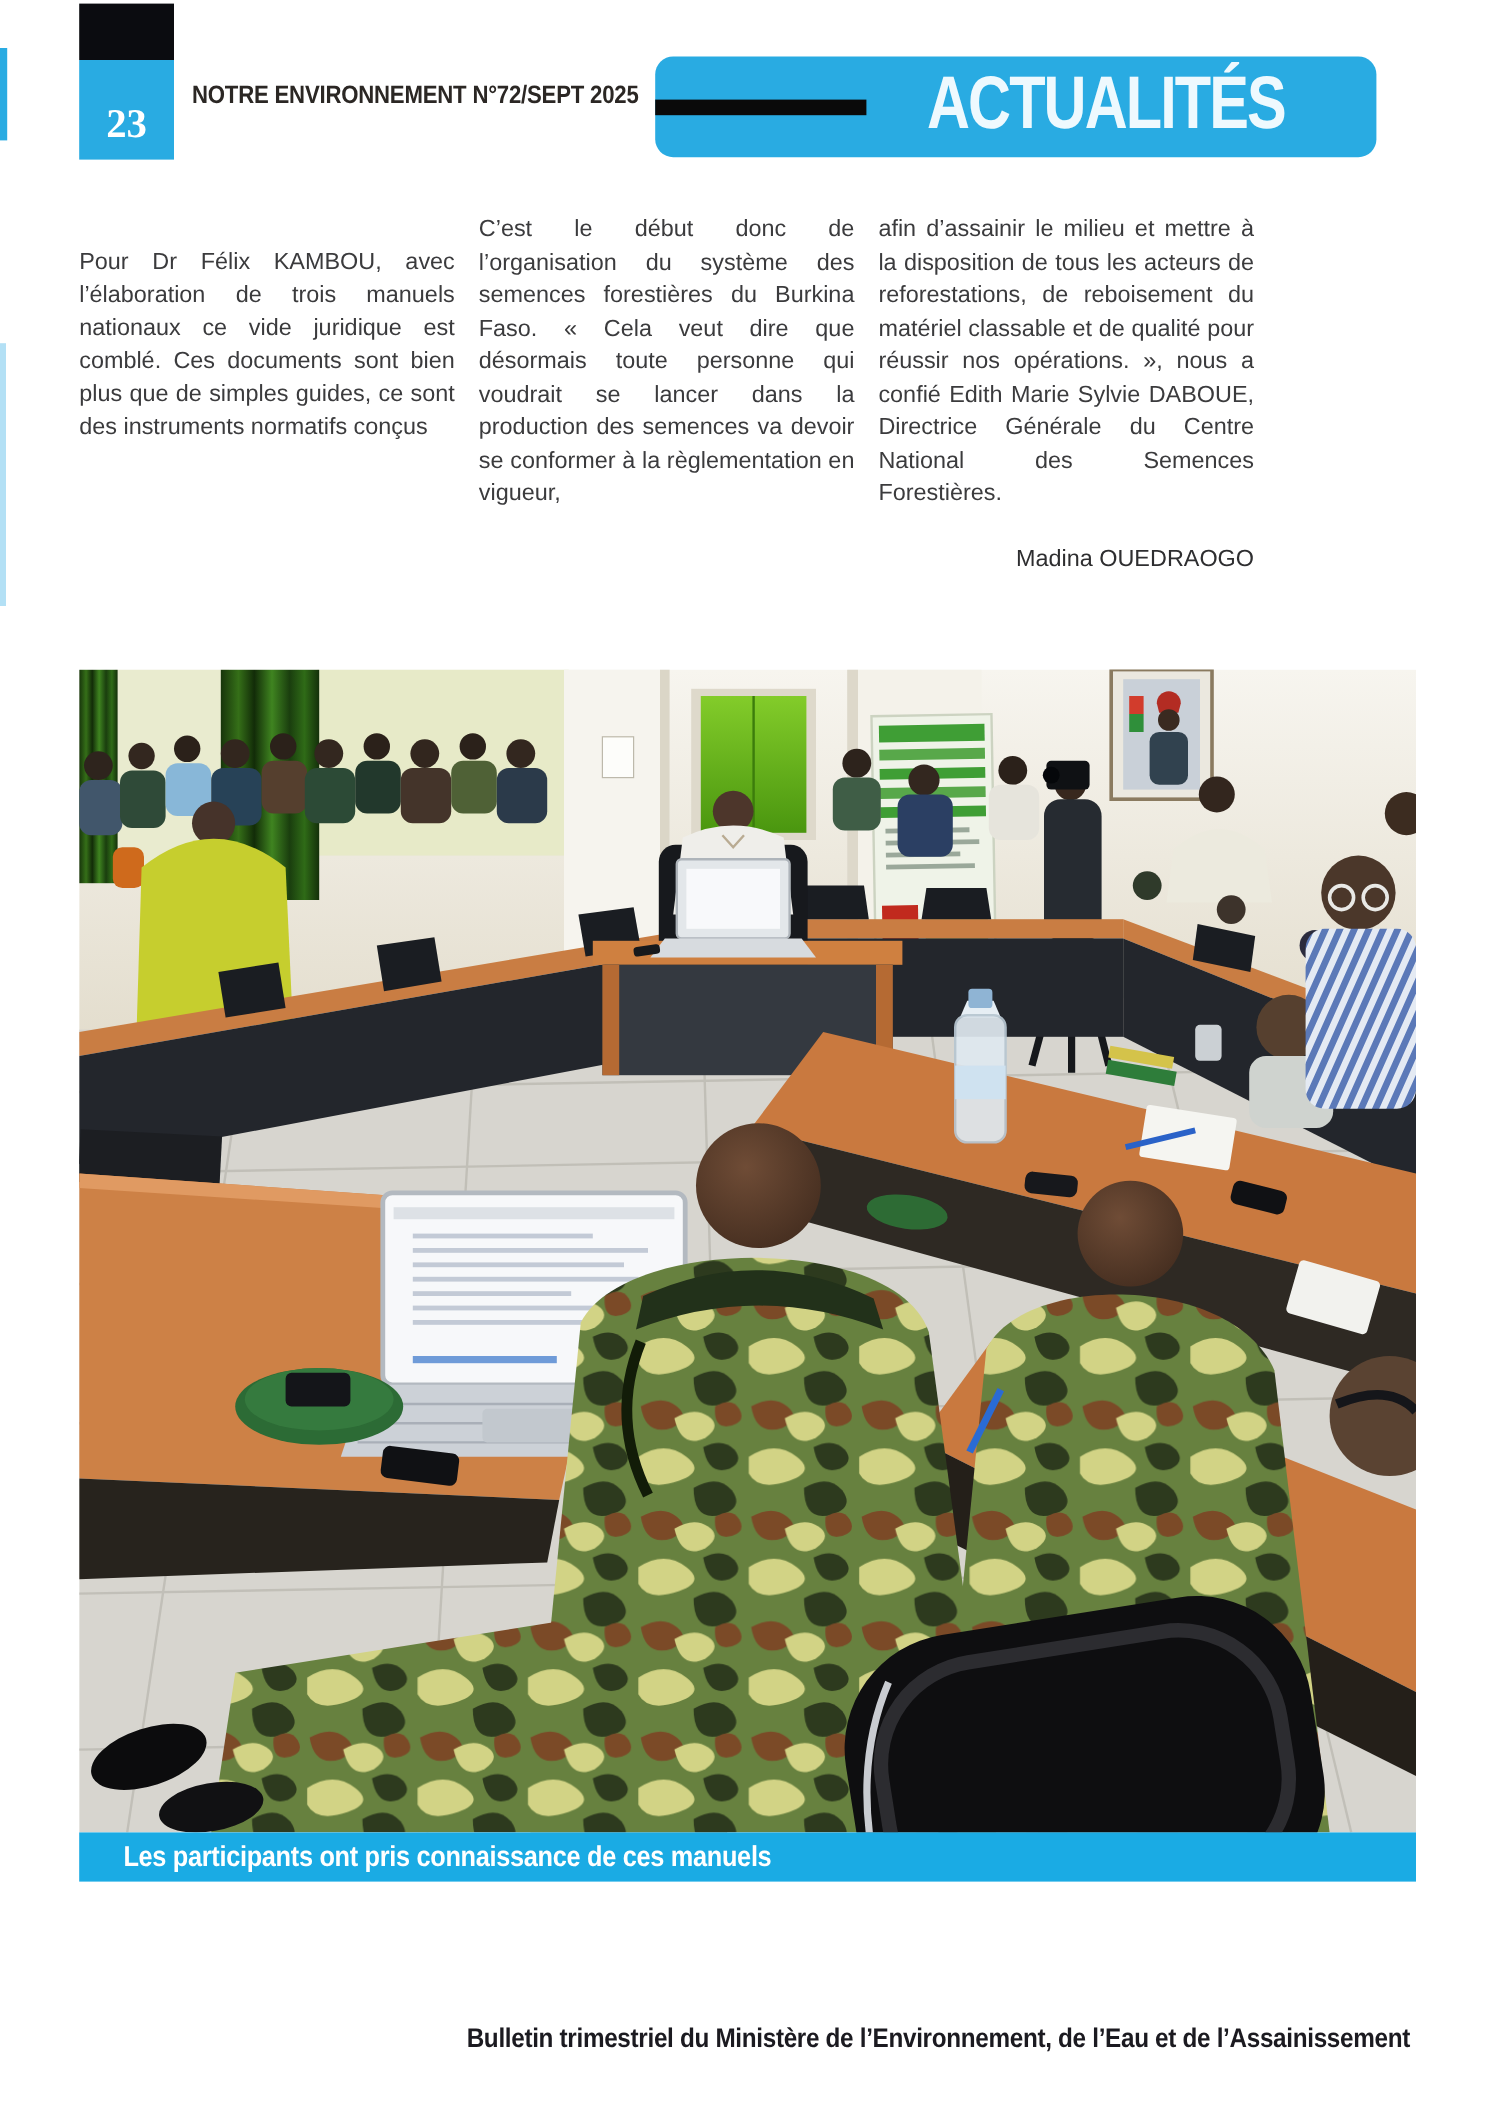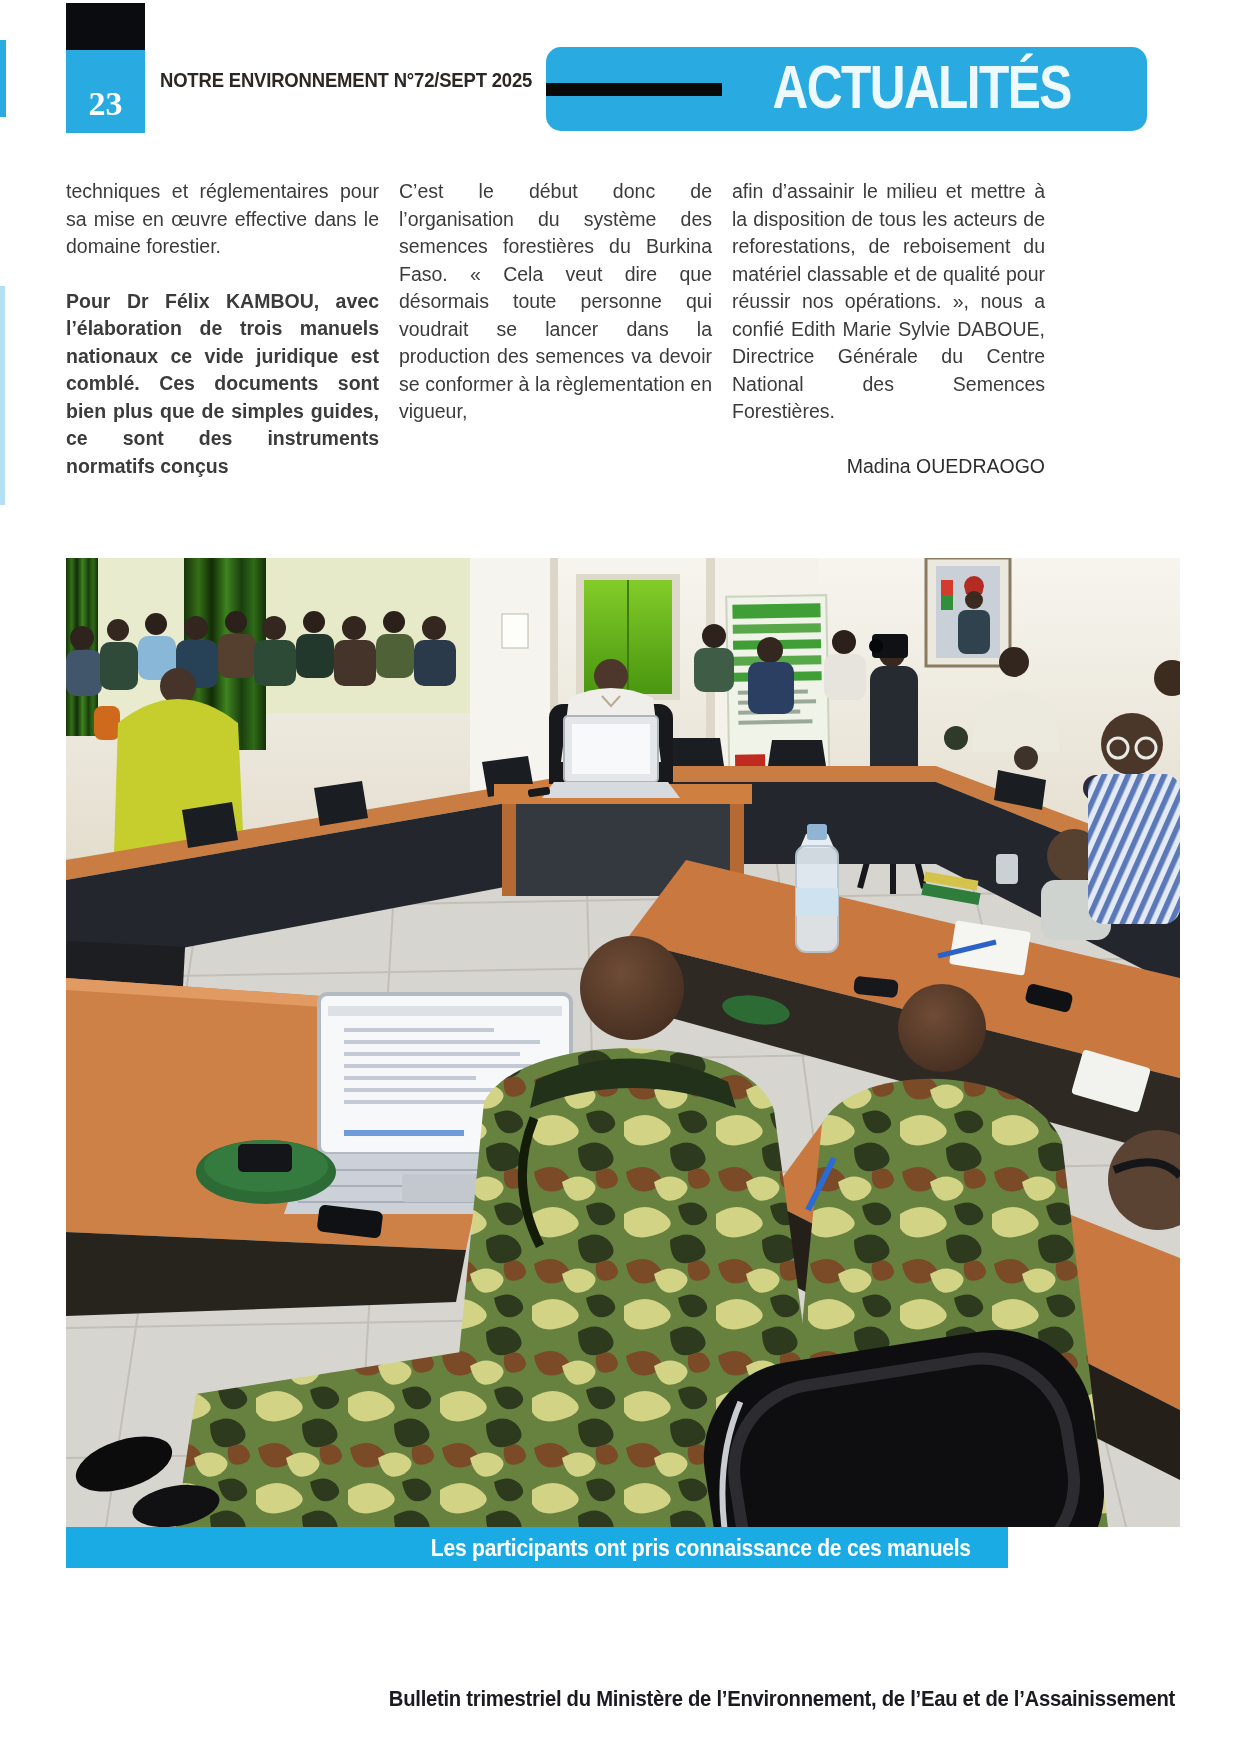--- a/index.html
+++ b/index.html
@@ -20,28 +20,28 @@
   .section-banner{position:absolute;left:546px;top:47px;width:601px;height:84px;background:#29abe2;border-radius:15px;}
   .banner-bar{position:absolute;left:0;top:36px;width:176px;height:13px;background:#0a0a0a;}
   .section-title{position:absolute;right:76px;top:8px;font-size:62px;line-height:64px;font-weight:700;
     color:#eef9fe;letter-spacing:-2px;white-space:nowrap;transform:scaleX(0.8);transform-origin:right center;}
 
   
   .article-columns{position:absolute;left:66px;top:178px;width:980px;display:flex;gap:20px;
     font-size:19.5px;line-height:27.5px;color:#3b3b3d;}
   .col{flex:0 0 313px;width:313px;text-align:justify;}
   .col p{margin:0;}
-  .col p.gap{margin-top:27px;font-weight:bold;}
+  .col p.gap{margin-top:27px;}
   .byline{margin-top:27px !important;font-weight:400;color:#2e2e30;text-align:right;}
 
   
   .photo-wrap{position:absolute;left:66px;top:558px;width:1114px;height:1010px;margin:0;}
   .photo-wrap svg{display:block;}
-  .caption-bar{position:absolute;left:0;top:969px;width:942px;height:41px;background:#1aabe4;
-    display:flex;align-items:center;justify-content:flex-end;}
+  .caption-bar{position:absolute;left:0;top:969px;width:1114px;height:41px;background:#1aabe4;
+    display:flex;align-items:center;justify-content:flex-start;}
   .caption-bar span{color:#ffffff;font-weight:700;font-size:24px;letter-spacing:-0.3px;
     transform:scaleX(0.88);transform-origin:center;white-space:nowrap;}
 
   
   .page-footer{position:absolute;left:66px;top:1686px;width:1109px;text-align:right;
     font-weight:700;font-size:22.5px;color:#1b1a20;letter-spacing:-0.3px;
     transform:scaleX(0.9);transform-origin:right center;white-space:nowrap;}
 </style>
 </head>
 <body>
@@ -58,21 +58,20 @@
     </div>
     <div class="masthead">NOTRE ENVIRONNEMENT N°72/SEPT 2025</div>
     <div class="section-banner">
       <div class="banner-bar"></div>
       <div class="section-title">ACTUALITÉS</div>
     </div>
   </header>
 
   <main class="article-columns">
     <div class="col">
-      <p>techniques et réglementaires pour sa mise en œuvre effective dans le domaine forestier.</p>
       <p class="gap">Pour Dr Félix KAMBOU, avec l’élaboration de trois manuels nationaux ce vide juridique est comblé. Ces documents sont bien plus que de simples guides, ce sont des instruments normatifs conçus</p>
     </div>
     <div class="col">
       <p>C’est le début donc de l’organisation du système des semences forestières du Burkina Faso. « Cela veut dire que désormais toute personne qui voudrait se lancer dans la production des semences va devoir se conformer à la règlementation en vigueur,</p>
     </div>
     <div class="col">
       <p>afin d’assainir le milieu et mettre à la disposition de tous les acteurs de reforestations, de reboisement du matériel classable et de qualité pour réussir nos opérations. », nous a confié Edith Marie Sylvie DABOUE, Directrice Générale du Centre National des Semences Forestières.</p>
       <p class="byline">Madina OUEDRAOGO</p>
     </div>
   </main>

